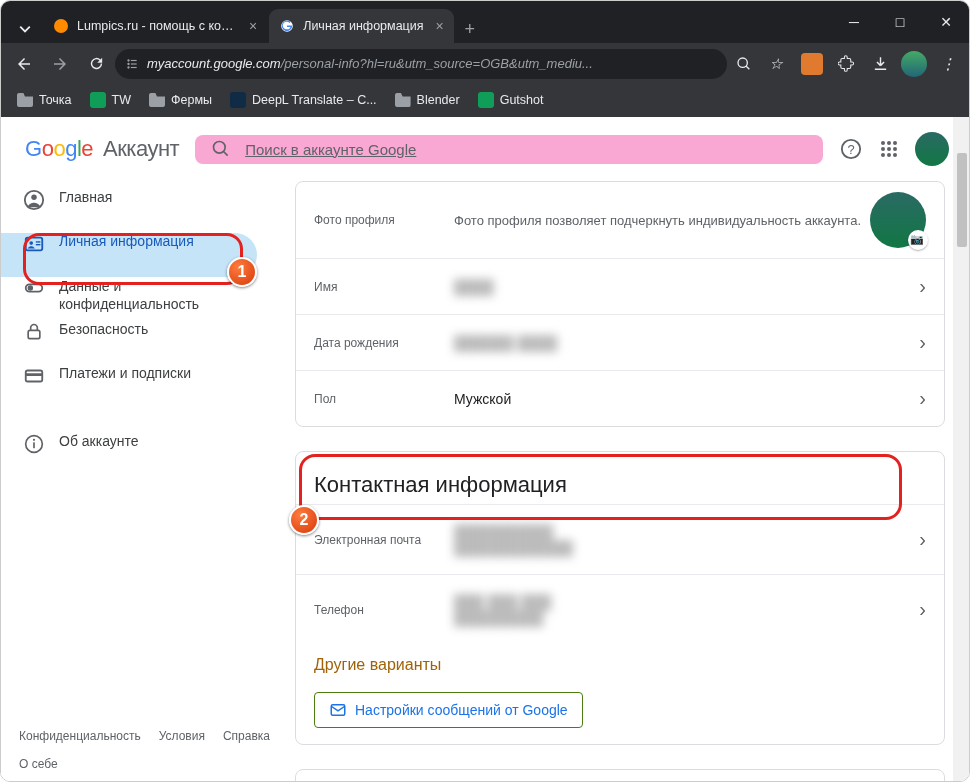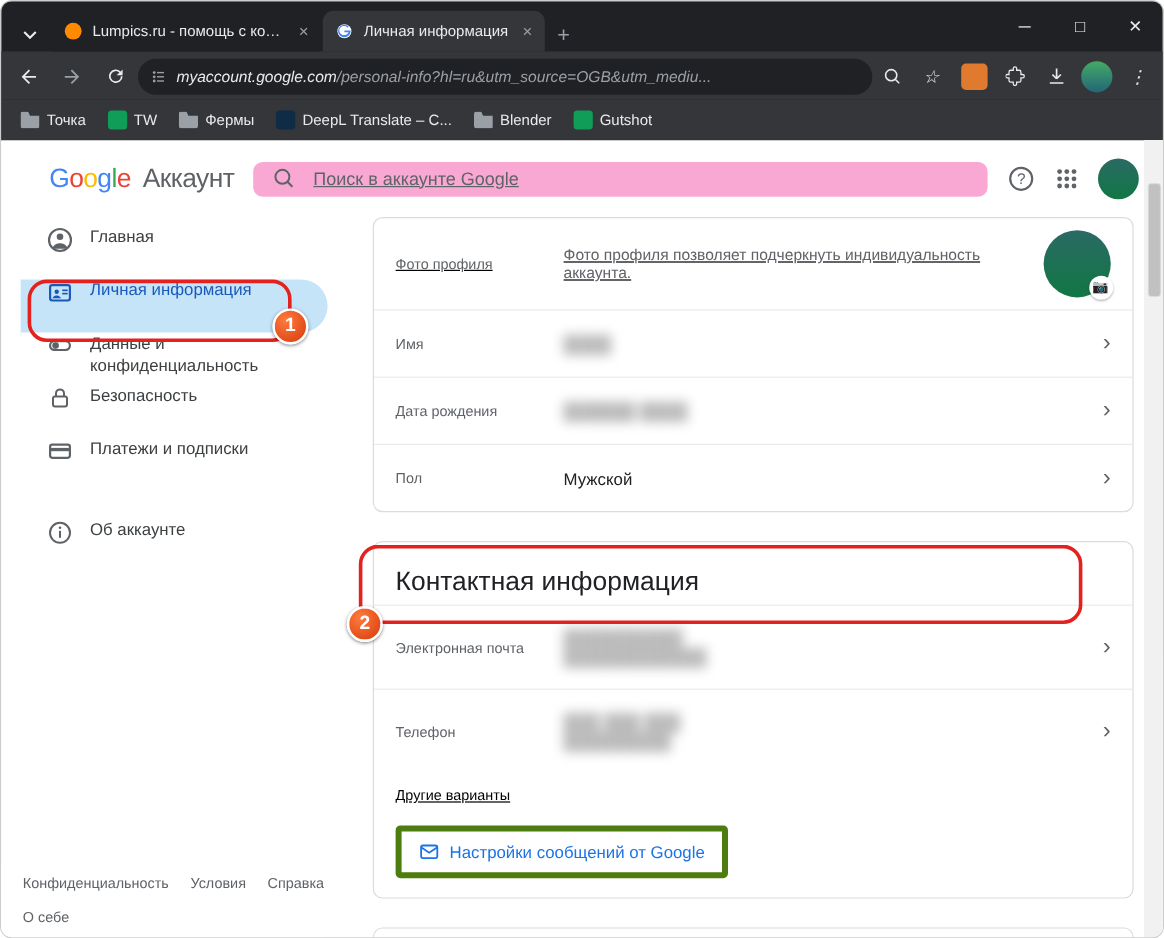--- a/index.html
+++ b/index.html
@@ -26,48 +26,48 @@
   .right-icons { display:flex; align-items:center; gap:4px; padding-left:4px;}
   .chrome-icon { width:30px; height:30px; display:flex; align-items:center; justify-content:center; color:#e8eaed; font-size:15px; border-radius:50%;}
   .ext-fox { width:22px;height:22px;background:#e07a2f;border-radius:4px;}
   .chrome-avatar { width:26px;height:26px;border-radius:50%;background:linear-gradient(#4a6,#267); }
   .bookmarks { display:flex; align-items:center; height: 34px; gap: 6px; padding: 0 10px; background:#35363a; font-size:12.5px; color:#e8eaed;}
   .bm { display:flex; align-items:center; gap:6px; padding:4px 6px; border-radius:4px;}
   .bm-folder { width:16px; height:14px; background:#9aa0a6; border-radius:2px; position:relative; clip-path: polygon(0 0,40% 0,50% 25%,100% 25%,100% 100%,0 100%); }
   .bm-sq { width:16px;height:16px;border-radius:3px;}
 
   
-  .page { position:absolute; top: 116px; left:0; right:0; bottom:0; background:#fff; display:flex; flex-direction:column;padding-left:16px;}
+  .page { position:absolute; top: 116px; left:0; right:0; bottom:0; background:#fff; display:flex; flex-direction:column;}
   .page-header { display:flex; align-items:center; height:64px; padding: 0 16px; gap:16px; border-bottom:0; }
   .google-logo { font-size: 22px; font-weight: 500; letter-spacing: -0.5px; padding-left: 8px; display:flex; align-items:center; gap:6px;}
   .google-logo .g1{color:#4285f4}.google-logo .g2{color:#ea4335}.google-logo .g3{color:#fbbc05}.google-logo .g4{color:#4285f4}.google-logo .g5{color:#34a853}.google-logo .g6{color:#ea4335}
   .google-logo .acct{color:#5f6368;font-weight:400;margin-left:4px;}
   .search-pill { flex:1; max-width: 720px; height:29px; background:#f9a8d4; border-radius: 8px; display:flex; align-items:center; padding:0 16px; gap:14px; color:#5f6368; font-size:15px;text-decoration:underline;}
   .header-right { margin-left:auto; display:flex; align-items:center; gap:14px; padding-right:4px;}
   .hr-icon { width:24px; height:24px; color:#5f6368; display:flex;align-items:center;justify-content:center;}
   .hr-avatar { width:34px;height:34px;border-radius:50%;background:linear-gradient(#2a6a64,#174); }
 
   .body { flex:1; display:flex; overflow:hidden; position:relative;}
   .sidebar { width: 270px; padding: 8px 0; overflow:visible; position:relative;}
   .nav-item { display:flex; gap:14px; height:44px; padding: 0 22px; border-radius: 0 22px 22px 0; margin-right:14px; color:#3c4043; font-size:14px; cursor:pointer;}
   .nav-item.active { background:#c6e4f7; color:#185abc; font-weight:500;}
   .nav-icon-s { width:22px; height:22px; display:flex;align-items:center;justify-content:center; color:inherit;}
   .sidebar-spacer { height:24px; }
   .main { flex:1; overflow-y:auto; padding: 0 24px 20px 24px; position:relative;}
   .card { border:1px solid #dadce0; border-radius:8px; margin-top:0; overflow:hidden;}
   .card + .card, .addr-card { margin-top: 24px; }
   .row { display:flex; align-items:center; min-height:56px; padding:10px 18px; border-top:1px solid #e8eaed; position:relative;}
-  .row:first-child{border-top:none;text-decoration:underline;}
+  .row:first-child{border-top:none;}
   .row .label { width:140px; font-size:12px; color:#5f6368; flex-shrink:0;}
   .row .value { flex:1; font-size:14px; color:#202124;}
   .row .value.blur { filter: blur(5px); color:#bbb;}
   .row .chev { color:#5f6368; font-size:20px;}
   .section-title { font-size:22px; color:#202124; padding:20px 18px 6px;}
-  .sub { padding: 12px 18px 18px; font-size:12px; color:#000000;text-decoration:underline;}
-  .msg-btn { display:inline-flex; align-items:center; gap:8px; border:5px solid #4d7c0f; border-radius:4px; padding:8px 14px; font-size:14px; color:#1a73e8; margin:0 18px 16px;}
+  .sub { padding: 12px 18px 18px; font-size:16px; color:#a16207;}
+  .msg-btn { display:inline-flex; align-items:center; gap:8px; border:1px solid #4d7c0f; border-radius:4px; padding:8px 14px; font-size:14px; color:#1a73e8; margin:0 18px 16px;}
   .profile-avatar { width:56px;height:56px;border-radius:50%;background:linear-gradient(#2a6a64,#174); position:relative;}
   .profile-avatar::after{content:"";position:absolute;right:-2px;bottom:-2px;width:20px;height:20px;background:#fff;border-radius:50%;box-shadow:0 1px 2px rgba(0,0,0,.3);}
   .cam-badge{position:absolute;right:2px;bottom:2px;z-index:2;color:#5f6368;font-size:11px;}
   .footer { position:absolute; left:0; bottom:0; padding:10px 18px; font-size:12px; color:#5f6368; display:flex; flex-direction:column; gap:14px; background:#fff; width:270px;}
   .footer .links{display:flex;gap:18px;}
 
   
   .anno1 { position:absolute; border:3px solid #e3221f; border-radius:16px; pointer-events:none; z-index:50;}
   .anno-badge { position:absolute; width:30px; height:30px; border-radius:50%; background:radial-gradient(circle at 35% 30%,#ff7b3d,#d63a0b); border:2px solid #fff; color:#fff; font-weight:bold; font-size:16px; display:flex; align-items:center; justify-content:center; box-shadow:0 1px 3px rgba(0,0,0,.5); z-index:51;}
 

